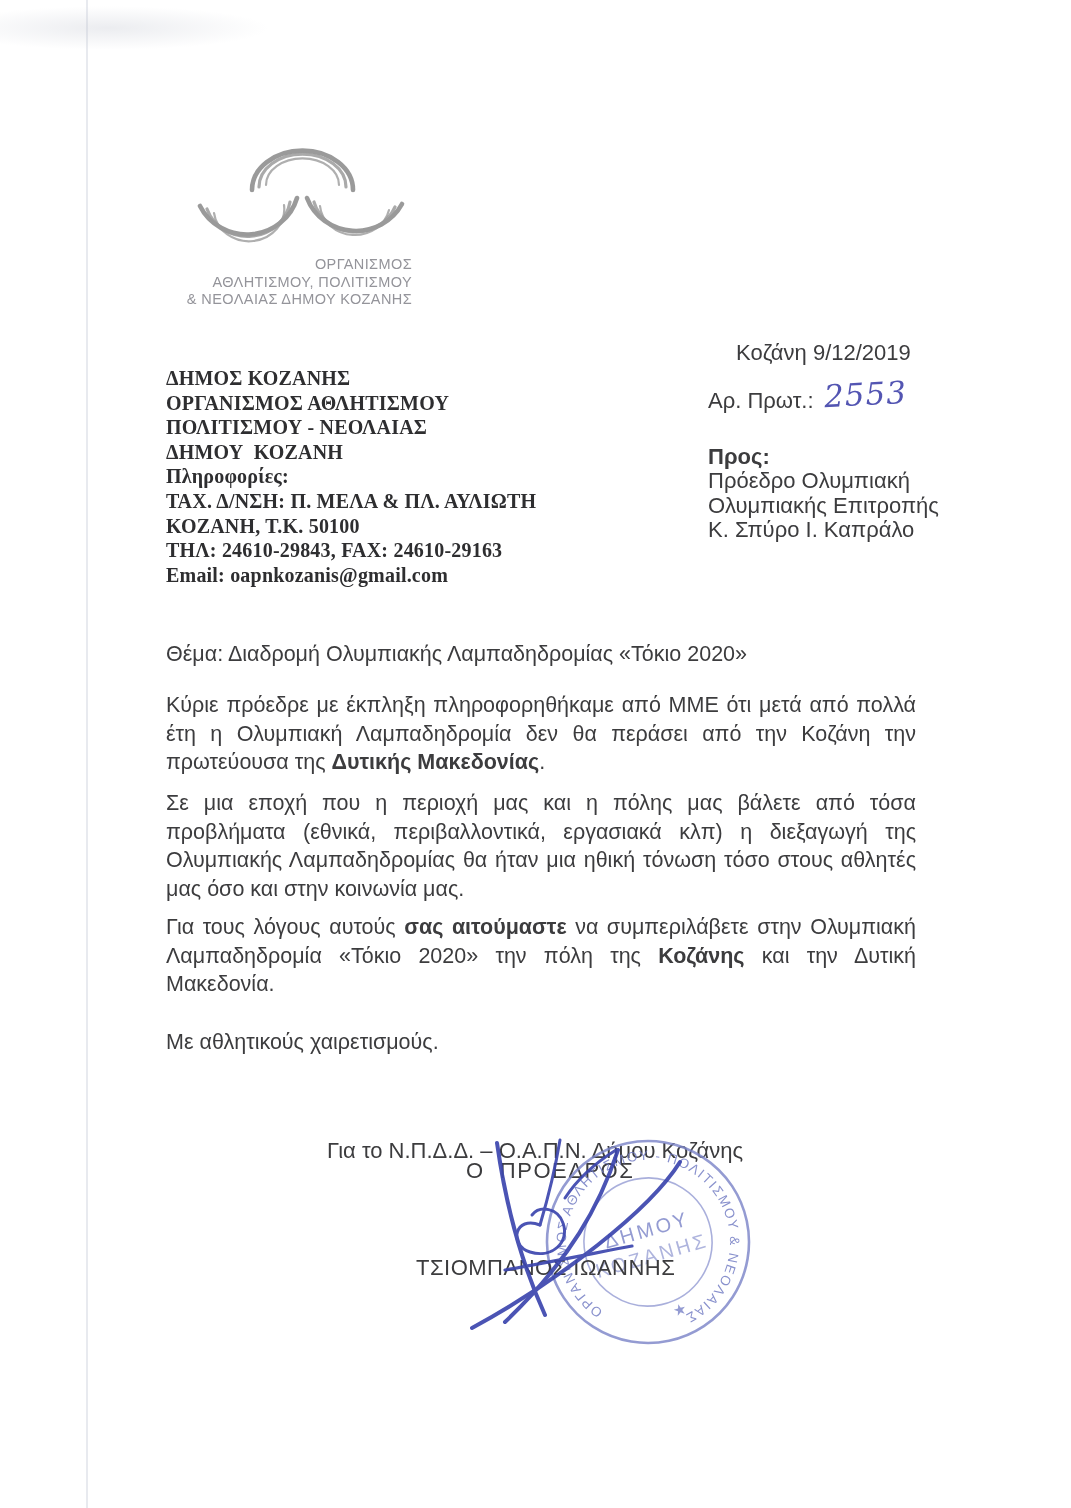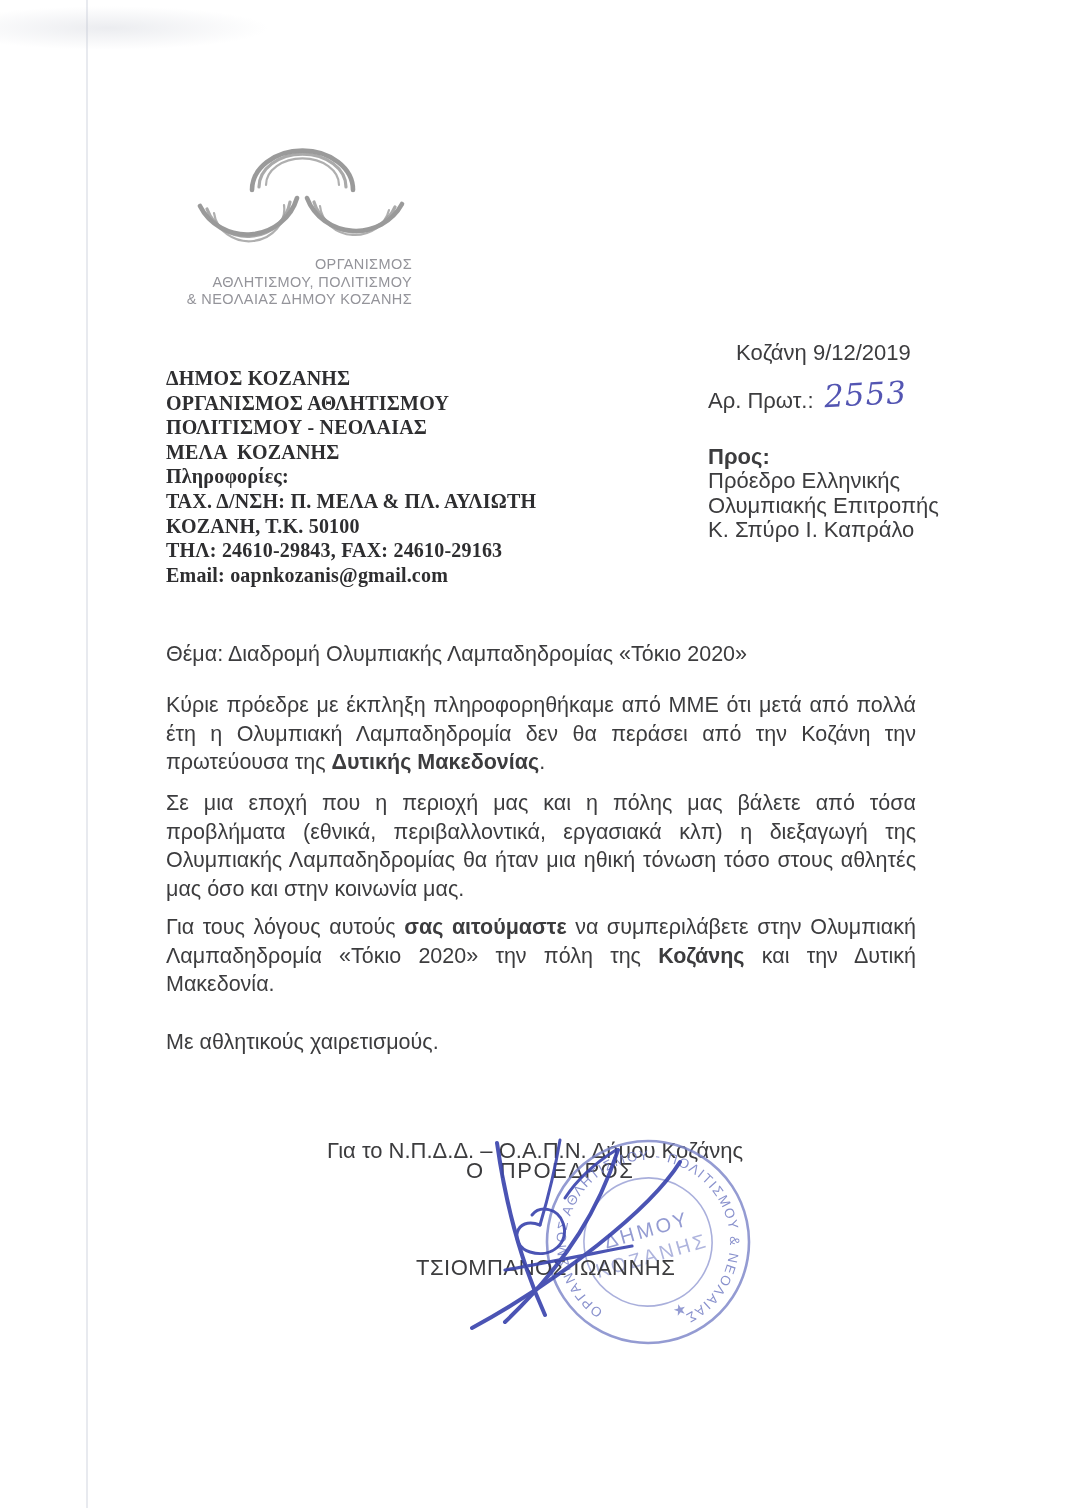--- a/index.html
+++ b/index.html
@@ -68,34 +68,34 @@
   <div class="abs logo-text">
     <div>ΟΡΓΑΝΙΣΜΟΣ</div>
     <div>ΑΘΛΗΤΙΣΜΟΥ, ΠΟΛΙΤΙΣΜΟΥ</div>
     <div>&amp; ΝΕΟΛΑΙΑΣ ΔΗΜΟΥ ΚΟΖΑΝΗΣ</div>
   </div>
 
   <div class="abs sender">
     <div class="pre">ΔΗΜΟΣ ΚΟΖΑΝΗΣ</div>
     <div class="pre">ΟΡΓΑΝΙΣΜΟΣ ΑΘΛΗΤΙΣΜΟΥ</div>
     <div class="pre">ΠΟΛΙΤΙΣΜΟΥ - ΝΕΟΛΑΙΑΣ</div>
-    <div class="pre">ΜΕΛΑ  ΚΟΖΑΝΗΣ</div>
+    <div class="pre">ΔΗΜΟΥ  ΚΟΖΑΝΗ</div>
     <div class="pre">Πληροφορίες:</div>
     <div class="pre">ΤΑΧ. Δ/ΝΣΗ: Π. ΜΕΛΑ &amp; ΠΛ. ΑΥΛΙΩΤΗ</div>
     <div class="pre">ΚΟΖΑΝΗ, Τ.Κ. 50100</div>
     <div class="pre">ΤΗΛ: 24610-29843, FAX: 24610-29163</div>
     <div class="pre">Email: oapnkozanis@gmail.com</div>
   </div>
 
   <div class="abs hdr-right place-date">Κοζάνη 9/12/2019</div>
   <div class="abs hdr-right proto-label">Αρ. Πρωτ.:</div>
   <div class="abs proto-number">2553</div>
   <div class="abs hdr-right to-label">Προς:</div>
   <div class="abs hdr-right recipient">
-    <div>Πρόεδρο Ελληνικής</div>
+    <div>Πρόεδρο Ολυμπιακή</div>
     <div>Ολυμπιακής Επιτροπής</div>
     <div>Κ. Σπύρο Ι. Καπράλο</div>
   </div>
 
   <div class="abs subject">Θέμα: Διαδρομή Ολυμπιακής Λαμπαδηδρομίας «Τόκιο 2020»</div>
 
   <div class="abs para p1"><span>Κύριε πρόεδρε με έκπληξη πληροφορηθήκαμε από ΜΜΕ ότι μετά από πολλά έτη η Ολυμπιακή Λαμπαδηδρομία δεν θα περάσει από την Κοζάνη την πρωτεύουσα της </span><span class="b">Δυτικής Μακεδονίας</span><span>.</span></div>
   <div class="abs para p2"><span>Σε μια εποχή που η περιοχή μας και η πόλης μας βάλετε από τόσα προβλήματα (εθνικά, περιβαλλοντικά, εργασιακά κλπ) η διεξαγωγή της Ολυμπιακής Λαμπαδηδρομίας θα ήταν μια ηθική τόνωση τόσο στους αθλητές μας όσο και στην κοινωνία μας.</span></div>
   <div class="abs para p3"><span>Για τους λόγους αυτούς </span><span class="b">σας αιτούμαστε</span><span> να συμπεριλάβετε στην Ολυμπιακή Λαμπαδηδρομία «Τόκιο 2020» την πόλη της </span><span class="b">Κοζάνης</span><span> και την Δυτική Μακεδονία.</span></div>
 

